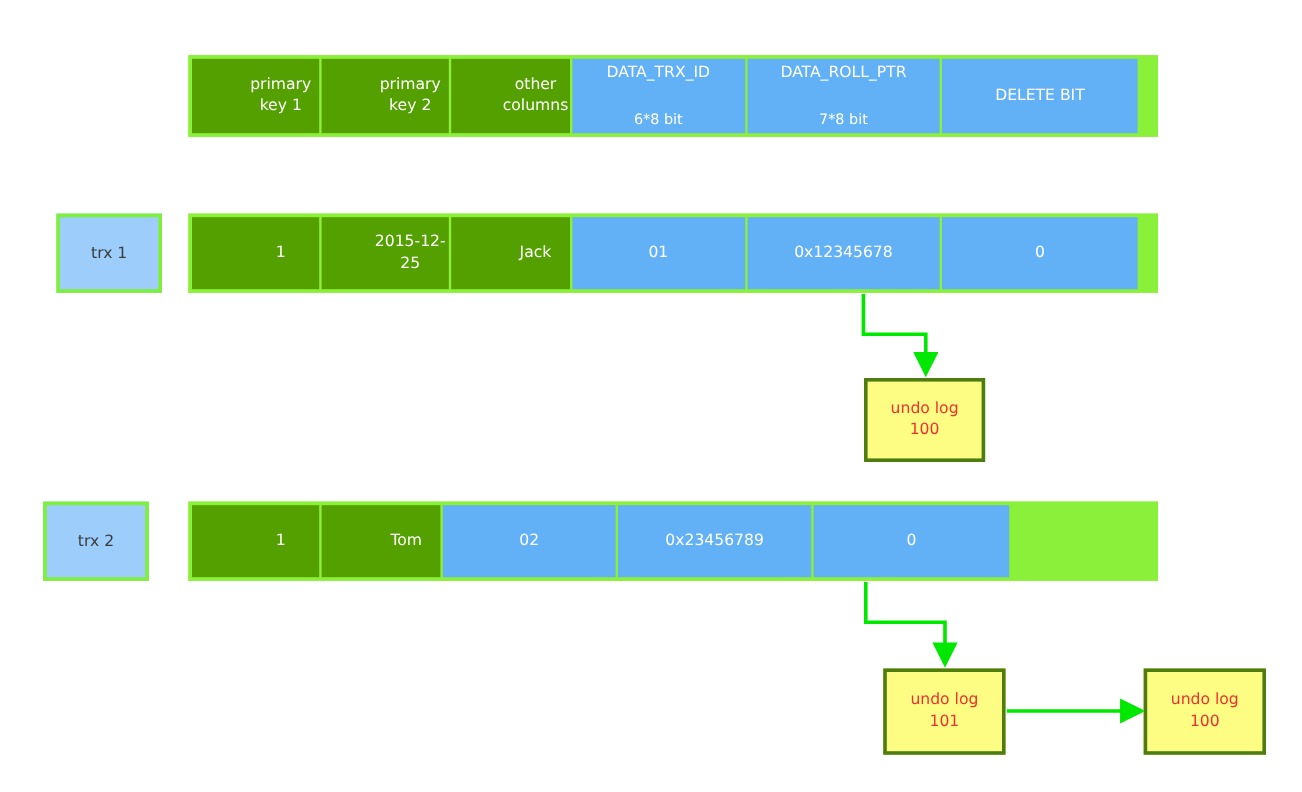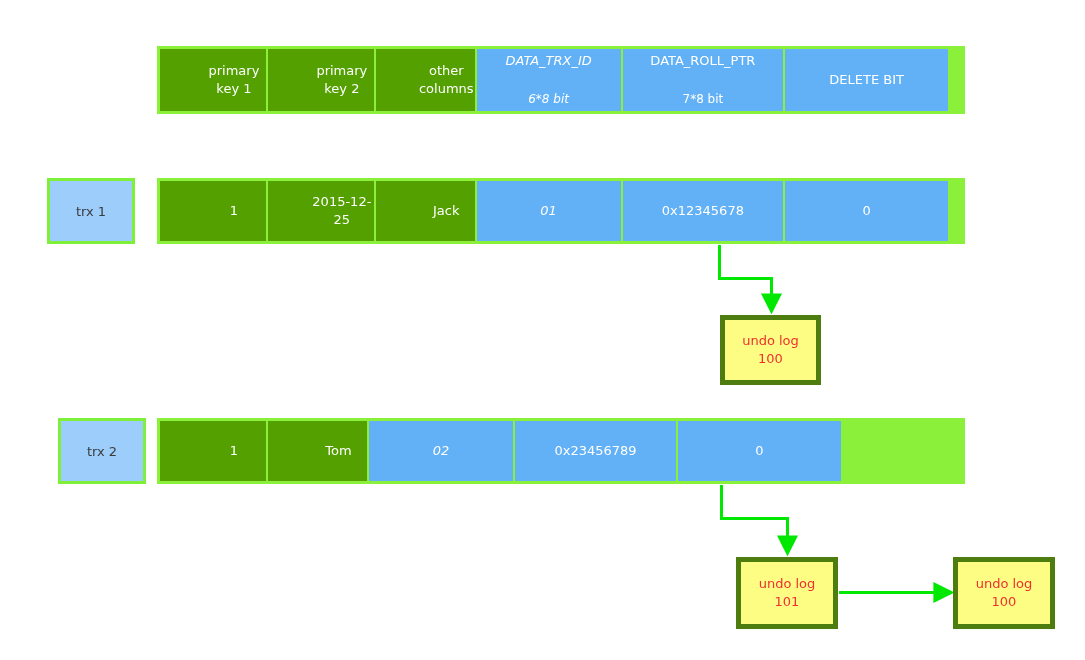--- a/index.html
+++ b/index.html
@@ -32,21 +32,21 @@
     align-items: center;
     justify-content: center;
     text-align: center;
     color: #3b3b3b;
     font-size: 13px;
     line-height: 17px;
     white-space: pre-line;
   }
   #row-record-label { left: 52px;  top: 46px;  width: 88px; height: 68px; }
   #trx1-label       { left: 47px;  top: 178px; width: 88px; height: 66px; }
-  #trx2-label       { left: 58px;  top: 418px; width: 88px; height: 66px; }
+  #trx2-label       { left: 36px;  top: 418px; width: 88px; height: 66px; }
 
   
   .record-row {
     position: absolute;
     box-sizing: border-box;
     display: flex;
     border: 3px solid #8bf03a;
     background: #8bf03a;
   }
   #header-row { left: 157px; top: 46px;  width: 808px; height: 68px; }
@@ -67,33 +67,33 @@
     overflow: hidden;
   }
   .cell:last-child { margin-right: 14px; }
   .cell.green { background: #53a000; padding-left: 42px; }
   .cell.blue  { background: #62b0f5; }
 
   
   .col-pk1   { width: 106px; }
   .col-pk2   { width: 106px; }
   .col-other { width: 99px; }
-  .col-trx   { width: 144px; font-style: italic; }
+  .col-trx   { width: 144px; }
   .col-roll  { width: 161px; }
   .col-del   { width: 163px; }
 
   .cell .sub { font-size: 12px; margin-top: 20px; }
   .cell .main-line { display: block; }
 
   
   .undo-box {
     position: absolute;
     box-sizing: border-box;
     background: #fdfd84;
-    border: 5px solid #4d7c0f;
+    border: 3px solid #4d7c0f;
     display: flex;
     align-items: center;
     justify-content: center;
     text-align: center;
     color: #f03030;
     font-size: 13px;
     line-height: 18px;
     white-space: pre-line;
   }
   #undo-100-top { left: 720px; top: 315px; width: 101px; height: 70px; }

